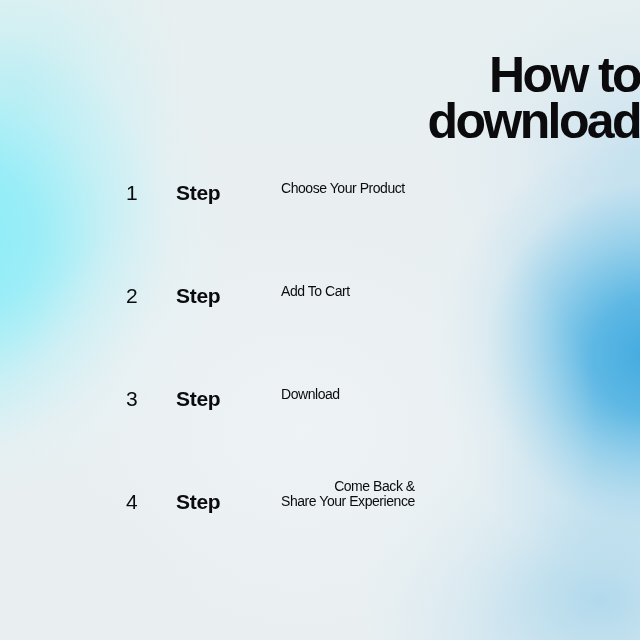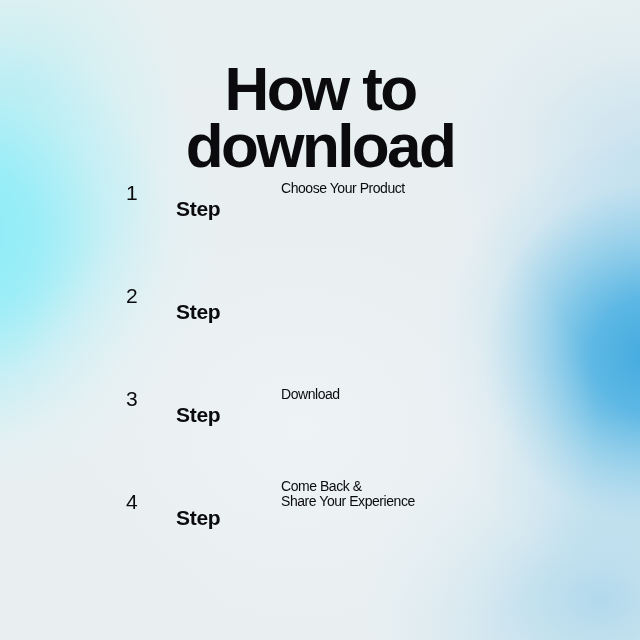--- a/index.html
+++ b/index.html
@@ -107,25 +107,25 @@
   .content {
     position: absolute;
     inset: 0;
   }
 
   .title {
     position: absolute;
     left: 0;
     right: 0;
     top: 18px;
-    text-align: center;
+    text-align: right;
     color: #0b0b0d;
     font-family: "Liberation Sans", sans-serif;
     font-weight: 700;
-    font-size: 62px;
+    font-size: 50px;
     line-height: 0.93;
     letter-spacing: -2.6px;
     white-space: pre-line;
     transform: scaleX(1.0);
   }
 
   .steps {
     position: absolute;
     left: 0;
     top: 182px;
@@ -145,21 +145,21 @@
     width: 40px;
     font-size: 21px;
     font-weight: 400;
     letter-spacing: -0.2px;
     line-height: 1;
   }
 
   .step-word {
     position: absolute;
     left: 176px;
-    top: 16px;
+    top: 0;
     font-size: 21px;
     font-weight: 700;
     letter-spacing: -0.3px;
     line-height: 1;
   }
 
   .step-desc {
     position: absolute;
     left: 281px;
     top: -1px;
@@ -168,20 +168,21 @@
     letter-spacing: -0.45px;
     line-height: 1.05;
     white-space: pre-line;
     max-width: 340px;
   }
 
   
   .step-row.two-line .step-desc {
     top: -12px;
     line-height: 1.06;
+    text-align: right;
   }
 </style>
 </head>
 <body>
 
 <div id="poster">
 
   <div class="bg-layer bg-top-fade"></div>
   <div class="bg-layer bg-cyan-topleft"></div>
   <div class="bg-layer bg-cyan-left"></div>
@@ -200,20 +201,21 @@
 
       <div class="step-row">
         <span class="step-num">1</span>
         <span class="step-word">Step</span>
         <span class="step-desc">Choose Your Product</span>
       </div>
 
       <div class="step-row">
         <span class="step-num">2</span>
         <span class="step-word">Step</span>
+        <span class="step-desc">Add To Cart</span>
       </div>
 
       <div class="step-row">
         <span class="step-num">3</span>
         <span class="step-word">Step</span>
         <span class="step-desc">Download</span>
       </div>
 
       <div class="step-row two-line">
         <span class="step-num">4</span>

